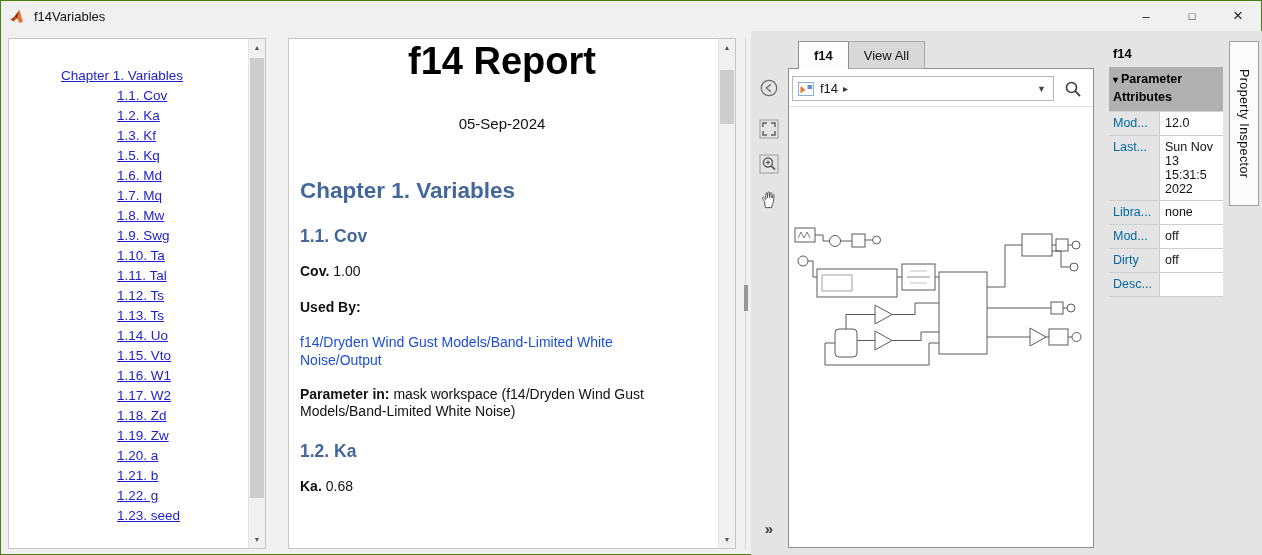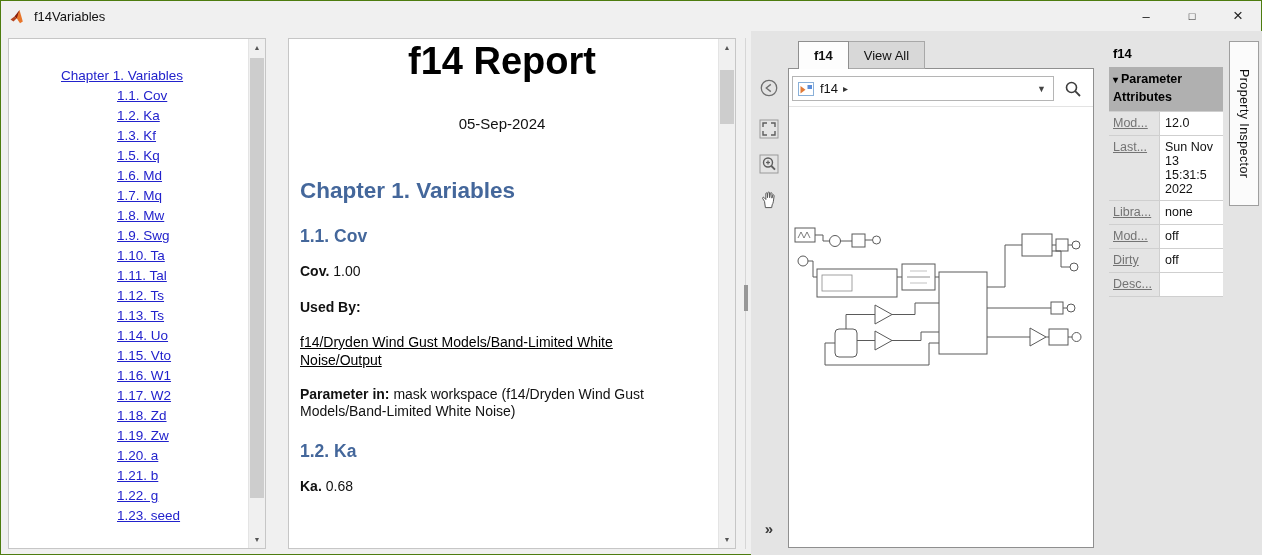--- a/index.html
+++ b/index.html
@@ -38,21 +38,21 @@
   .report-panel { position:absolute; left:287px; top:37px; width:448px; height:511px; background:#fff; border:1px solid #c6c6c6; }
   .report-body { position:absolute; left:0; top:0; right:17px; bottom:0; overflow:hidden; padding:0 14px 0 11px; font-size:14px; }
   .report-title { font-size:38px; line-height:44px; font-weight:bold; text-align:center; color:#000; }
   .report-date { margin-top:32px; font-size:15px; line-height:17px; text-align:center; }
   .chapter-heading { margin-top:46px; font-size:22.5px; line-height:26px; font-weight:bold; color:#44679b; }
   .section-heading { font-size:17.5px; line-height:21px; font-weight:bold; color:#44679b; }
   .sec1 { margin-top:22px; } .sec2 { margin-top:21px; }
   .para { margin-top:16px; line-height:17px; }
   .para b { margin-right:4px;text-align:right; }
   .usedby { margin-top:19px; font-weight:bold; line-height:17px; }
-  .report-link { display:block; margin-top:17px; line-height:18px; max-width:360px; color:#000000; text-decoration:underline; cursor:pointer; }
+  .report-link { display:block; margin-top:17px; line-height:18px; max-width:360px; color:#1d4ed8; cursor:pointer; }
   .resolved { margin-top:17px; line-height:17px; max-width:380px; }
 
   
   .splitter-line { position:absolute; left:744px; top:37px; width:1px; height:511px; background:#d6d6d6; }
   .splitter-grip { position:absolute; left:743px; top:284px; width:4px; height:26px; background:#979797; cursor:col-resize; }
 
   
   .model-panel { position:absolute; left:750px; top:30px; width:512px; height:525px; background:#e4e4e4; }
   .tabbar { position:absolute; left:47px; top:10px; height:28px; display:flex; z-index:3; }
   .tab { height:28px; padding:0 15px; display:flex; align-items:center; font-size:13px; cursor:pointer; }
@@ -73,21 +73,21 @@
   .search-btn { position:absolute; right:8px; top:9px; width:24px; height:22px; display:flex; align-items:center; justify-content:center; cursor:pointer; }
   .diagram { position:absolute; left:0; top:38px; width:304px; height:440px; }
 
   
   .inspector { position:absolute; left:358px; top:10px; width:114px; font-size:12.5px; }
   .insp-title { height:26px; line-height:26px; font-weight:bold; font-size:13px; padding-left:4px; color:#000; }
   .attr-header { background:#b0b0b0; color:#000; font-weight:bold; padding:4px 4px 5px 4px; line-height:1.4; cursor:pointer; }
   .attr-header .collapse { margin-right:3px; font-size:10px; }
   .insp-rows { border-top:1px solid #cfcfcf; }
   .insp-row { display:flex; border-bottom:1px solid #cfcfcf; }
-  .insp-label { width:50px; padding:4px 2px 4px 4px; color:#737373;text-decoration:underline; }
+  .insp-label { width:50px; padding:4px 2px 4px 4px; color:#0369a1; }
   .insp-value { flex:1; background:#fff; border-left:1px solid #cfcfcf; padding:4px 3px 4px 5px; min-height:23px; word-wrap:break-word; cursor:text; }
 
   .pi-tab { position:absolute; left:478px; top:10px; width:30px; height:165px; background:#fbfbfb; border:1px solid #9f9f9f; display:flex; align-items:center; justify-content:center; cursor:pointer; }
   .pi-tab span { writing-mode:vertical-rl; font-size:12.5px; color:#111; letter-spacing:0.4px; white-space:nowrap; }
 </style>
 </head>
 <body>
 
 <div class="window">
 

